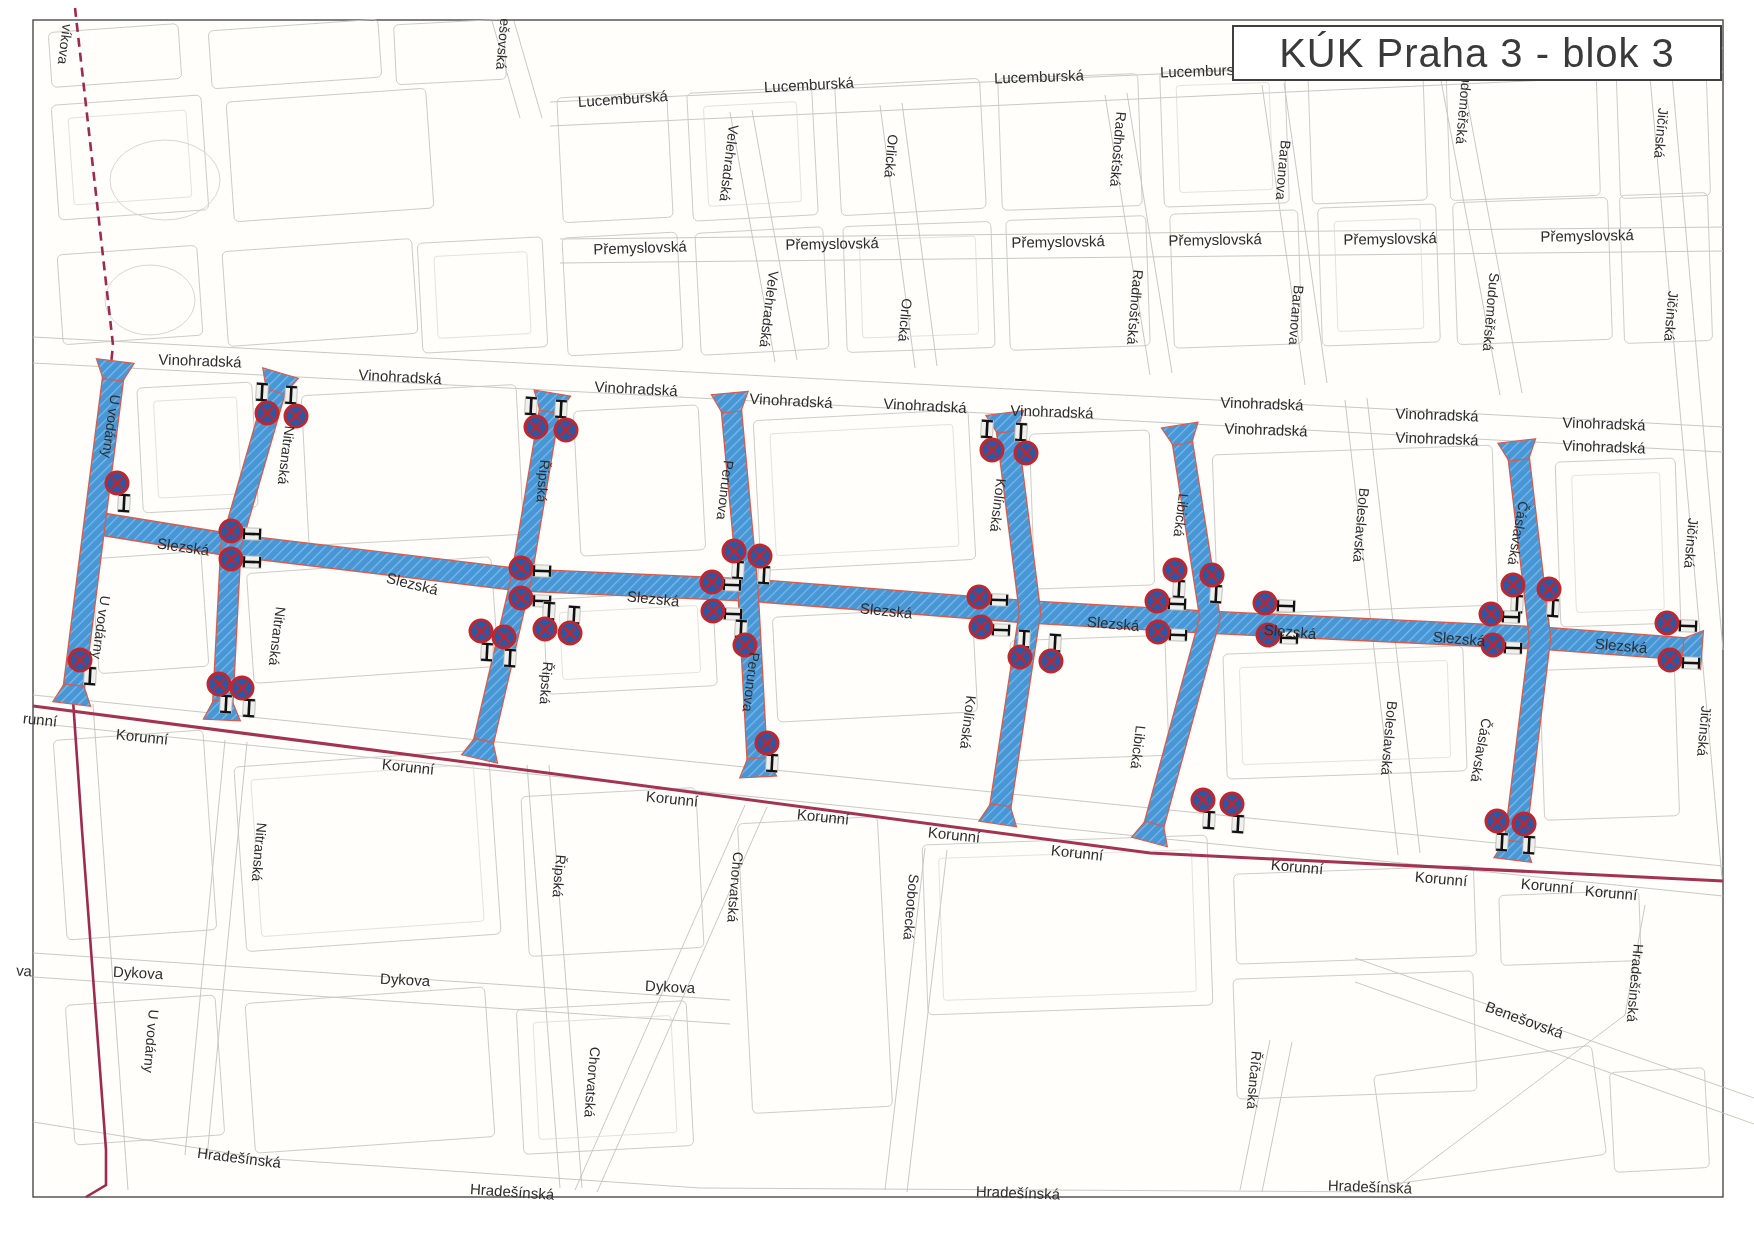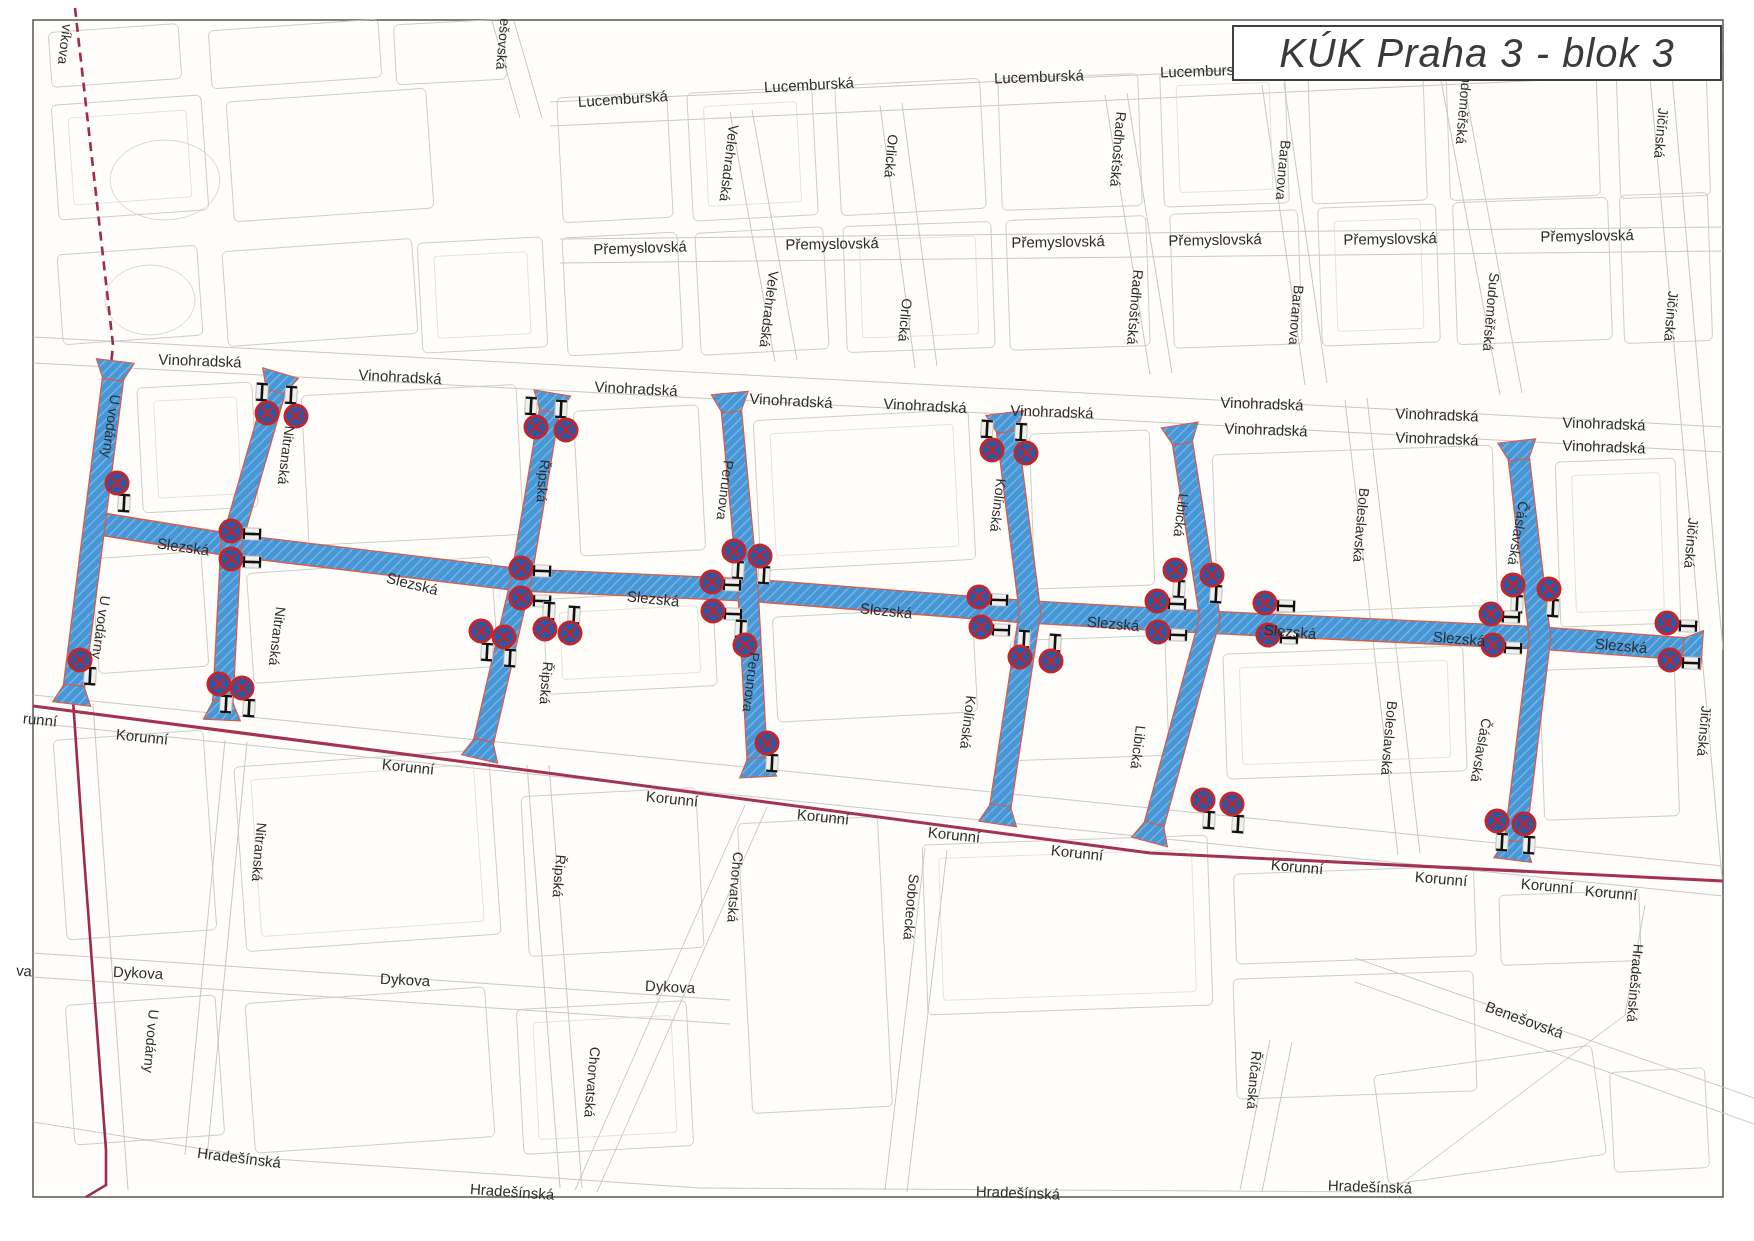--- a/index.html
+++ b/index.html
@@ -1,21 +1,21 @@
 <!DOCTYPE html>
 <html><head>
 <meta charset="utf-8">
 <style>
   html,body{margin:0;padding:0;background:#ffffff;}
   .page{position:relative;width:1754px;height:1241px;background:#ffffff;overflow:hidden;
         font-family:"Liberation Sans", sans-serif;}
   .map-svg{position:absolute;left:0;top:0;}
   .title-box{position:absolute;left:1232px;top:25px;width:486px;height:52px;
              background:#ffffff;border:2px solid #3f3f3f;display:flex;align-items:center;
-             justify-content:center;z-index:10;font-style:italic;}
+             justify-content:center;z-index:10;}
   .title-box span{font-size:40px;color:#3a3a3a;letter-spacing:1px;white-space:nowrap;}
 </style>
 </head>
 <body>
 
 <div class="page">
   <svg class="map-svg" id="mapsvg" width="1754" height="1241" viewBox="0 0 1754 1241">
       <defs>
         <pattern id="bluehatch" width="7" height="7" patternUnits="userSpaceOnUse" patternTransform="rotate(45)">
           <rect width="7" height="7" fill="#4796d6"></rect>

